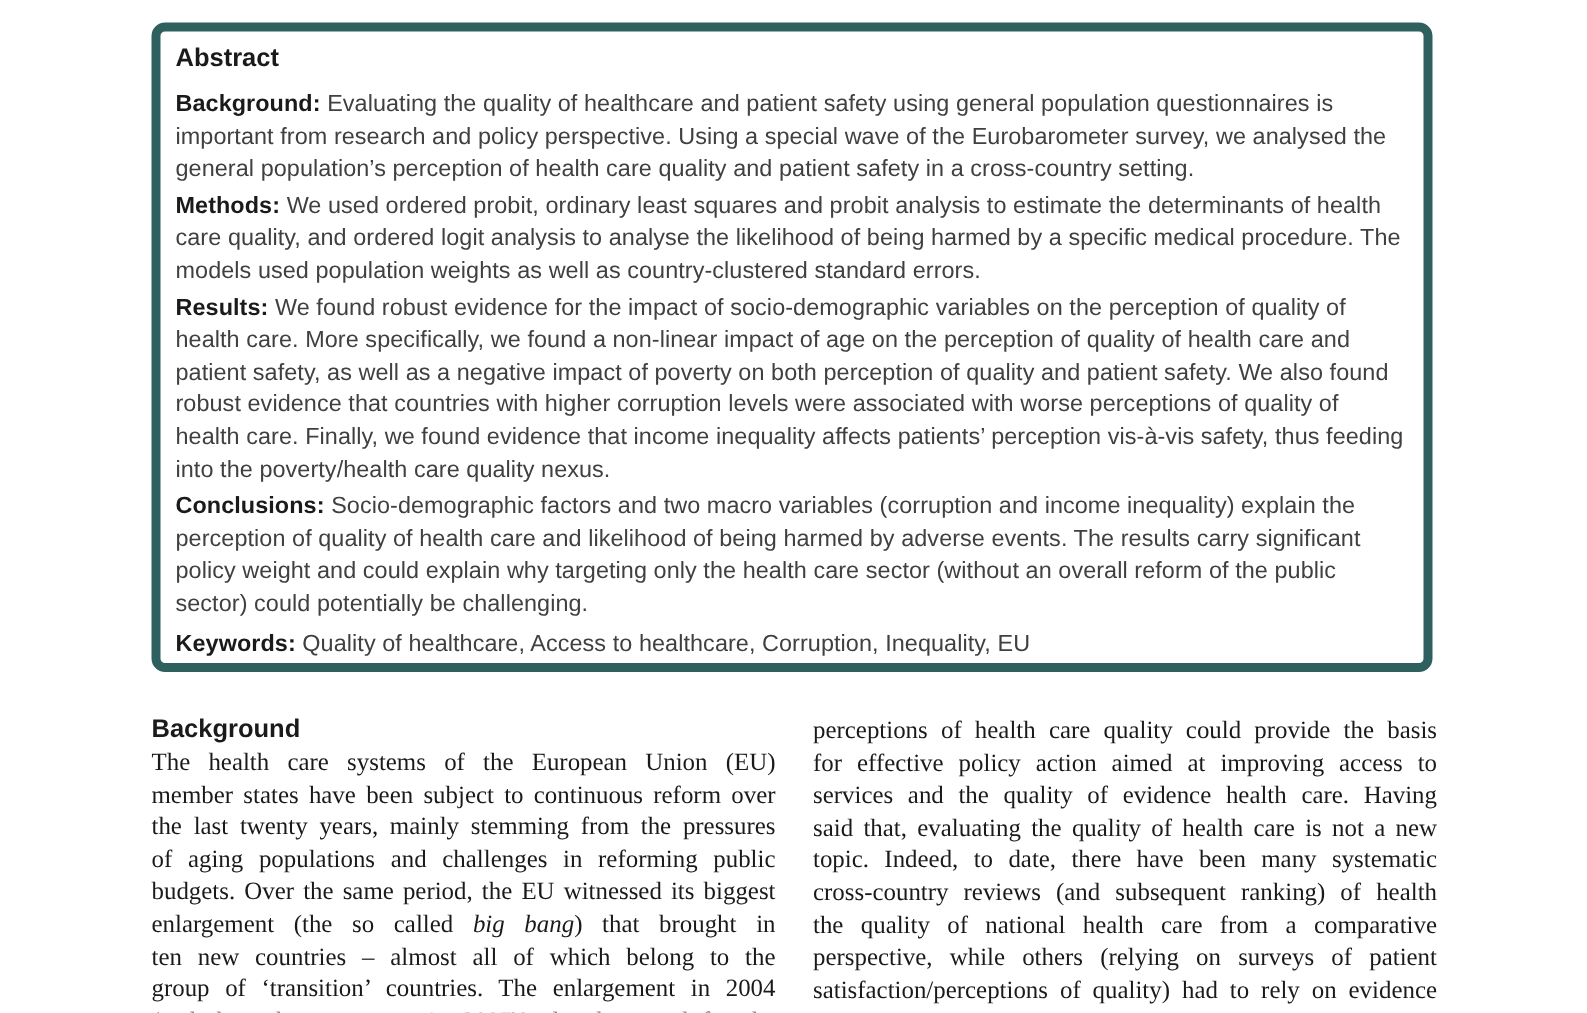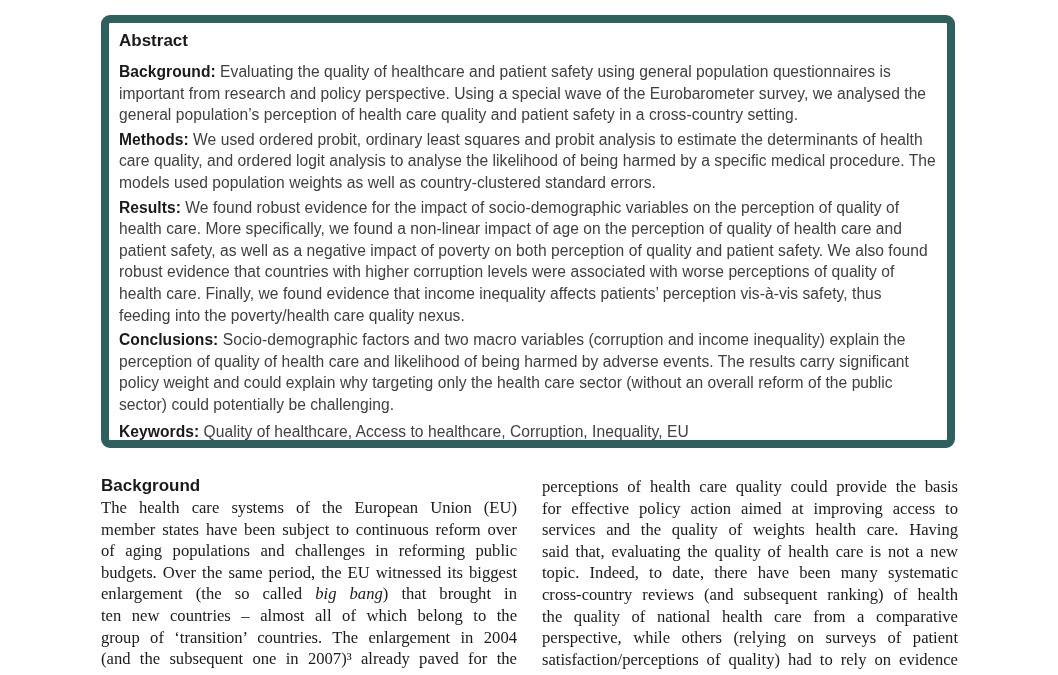--- a/index.html
+++ b/index.html
@@ -2,21 +2,21 @@
 <html><head>
 <meta charset="utf-8">
 <style>
   html, body { margin: 0; padding: 0; }
   body {
     width: 1058px; height: 675px; overflow: hidden; background: #ffffff;
     position: relative;
   }
   .abstract-box {
     position: absolute; left: 101px; top: 15px; width: 854px; height: 433px;
-    border: 8px solid #404040; border-radius: 9px; box-sizing: border-box;
+    border: 6px solid #404040; border-radius: 9px; box-sizing: border-box;
     padding: 7px 10px 0 10px;
     font-family: "DejaVu Sans", sans-serif; color: #3a3a3a;
   }
   .abstract-title {
     font-family: "Liberation Sans", sans-serif; font-weight: bold; font-size: 17px;
     color: #1a1a1a; margin: 0 0 9px 0; line-height: 22px;
   }
   .abs-para {
     font-family: "Liberation Sans", sans-serif; font-size: 15.6px; line-height: 21.6px;
     margin: 0 0 3px 0; color: #404040; letter-spacing: 0.05px;
@@ -52,31 +52,32 @@
 
   <p class="abs-para"><span class="abs-label">Conclusions:</span><span> Socio-demographic factors and two macro variables (corruption and income inequality) explain the perception of quality of health care and likelihood of being harmed by adverse events. The results carry significant policy weight and could explain why targeting only the health care sector (without an overall reform of the public sector) could potentially be challenging.</span></p>
 
   <p class="abs-para keywords"><span class="abs-label">Keywords:</span><span> Quality of healthcare, Access to healthcare, Corruption, Inequality, EU</span></p>
 </div>
 
 <div class="col col-left">
   <div class="section-heading">Background</div>
   <span class="line"><span class="inner">The health care systems of the European Union (EU)</span></span>
   <span class="line"><span class="inner">member states have been subject to continuous reform over</span></span>
+  <span class="line"><span class="inner">the last twenty years, mainly stemming from the pressures</span></span>
   <span class="line"><span class="inner">of aging populations and challenges in reforming public</span></span>
   <span class="line"><span class="inner">budgets. Over the same period, the EU witnessed its biggest</span></span>
   <span class="line"><span class="inner"><span>enlargement (the so called </span><em>big bang</em><span>) that brought in</span></span></span>
   <span class="line"><span class="inner">ten new countries – almost all of which belong to the</span></span>
   <span class="line"><span class="inner">group of ‘transition’ countries. The enlargement in 2004</span></span>
   <span class="line"><span class="inner">(and the subsequent one in 2007)³ already paved for the</span></span>
 </div>
 
 <div class="col col-right">
   <span class="line"><span class="inner">perceptions of health care quality could provide the basis</span></span>
   <span class="line"><span class="inner">for effective policy action aimed at improving access to</span></span>
-  <span class="line"><span class="inner">services and the quality of weights health care. Having</span></span>
+  <span class="line"><span class="inner">services and the quality of evidence health care. Having</span></span>
   <span class="line"><span class="inner">said that, evaluating the quality of health care is not a new</span></span>
   <span class="line"><span class="inner">topic. Indeed, to date, there have been many systematic</span></span>
   <span class="line"><span class="inner">cross-country reviews (and subsequent ranking) of health</span></span>
   <span class="line"><span class="inner">the quality of national health care from a comparative</span></span>
   <span class="line"><span class="inner">perspective, while others (relying on surveys of patient</span></span>
   <span class="line"><span class="inner">satisfaction/perceptions of quality) had to rely on evidence</span></span>
 </div>
 
 </body></html>

